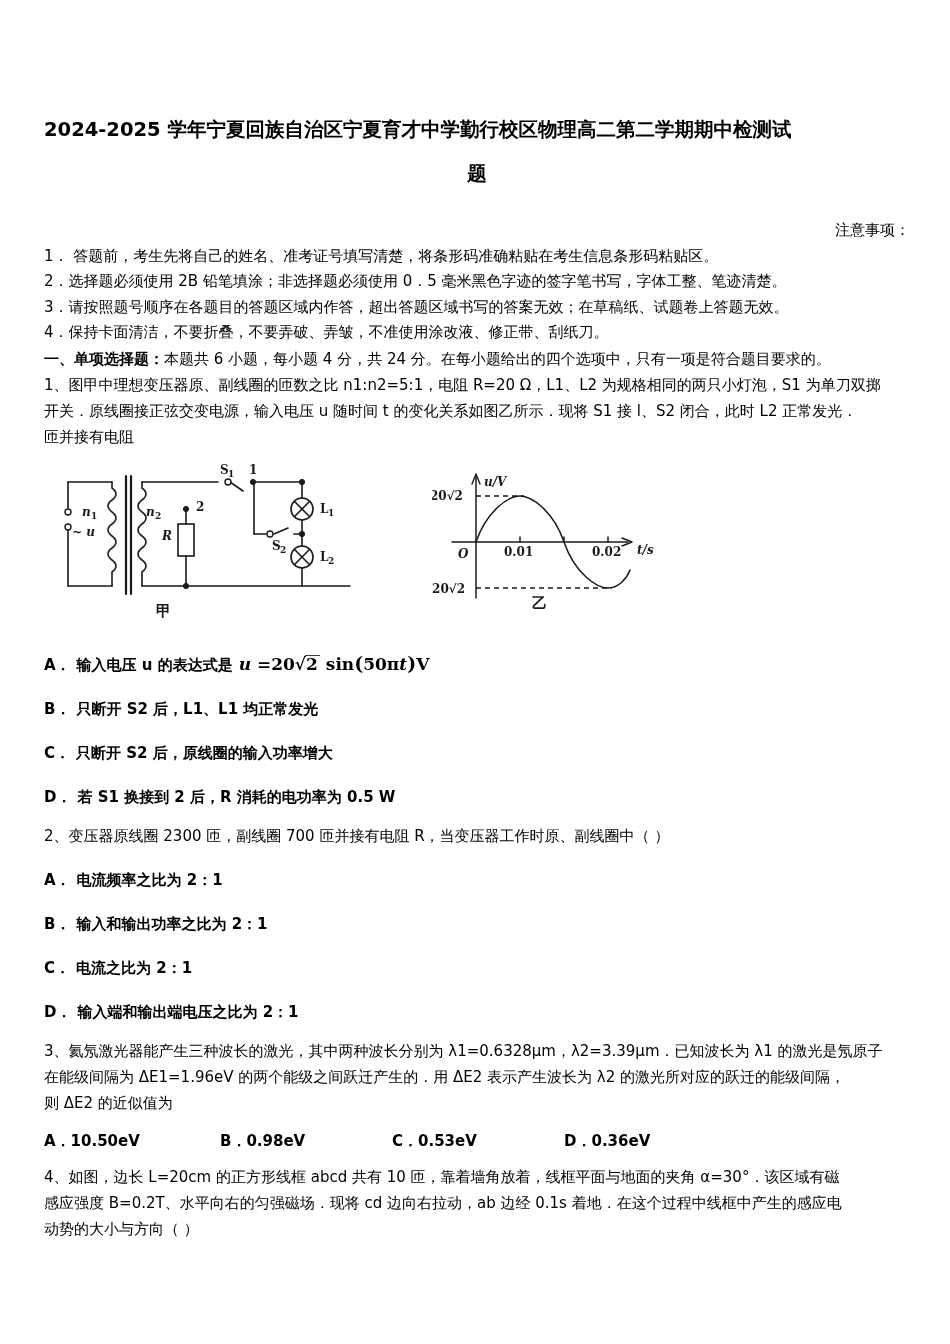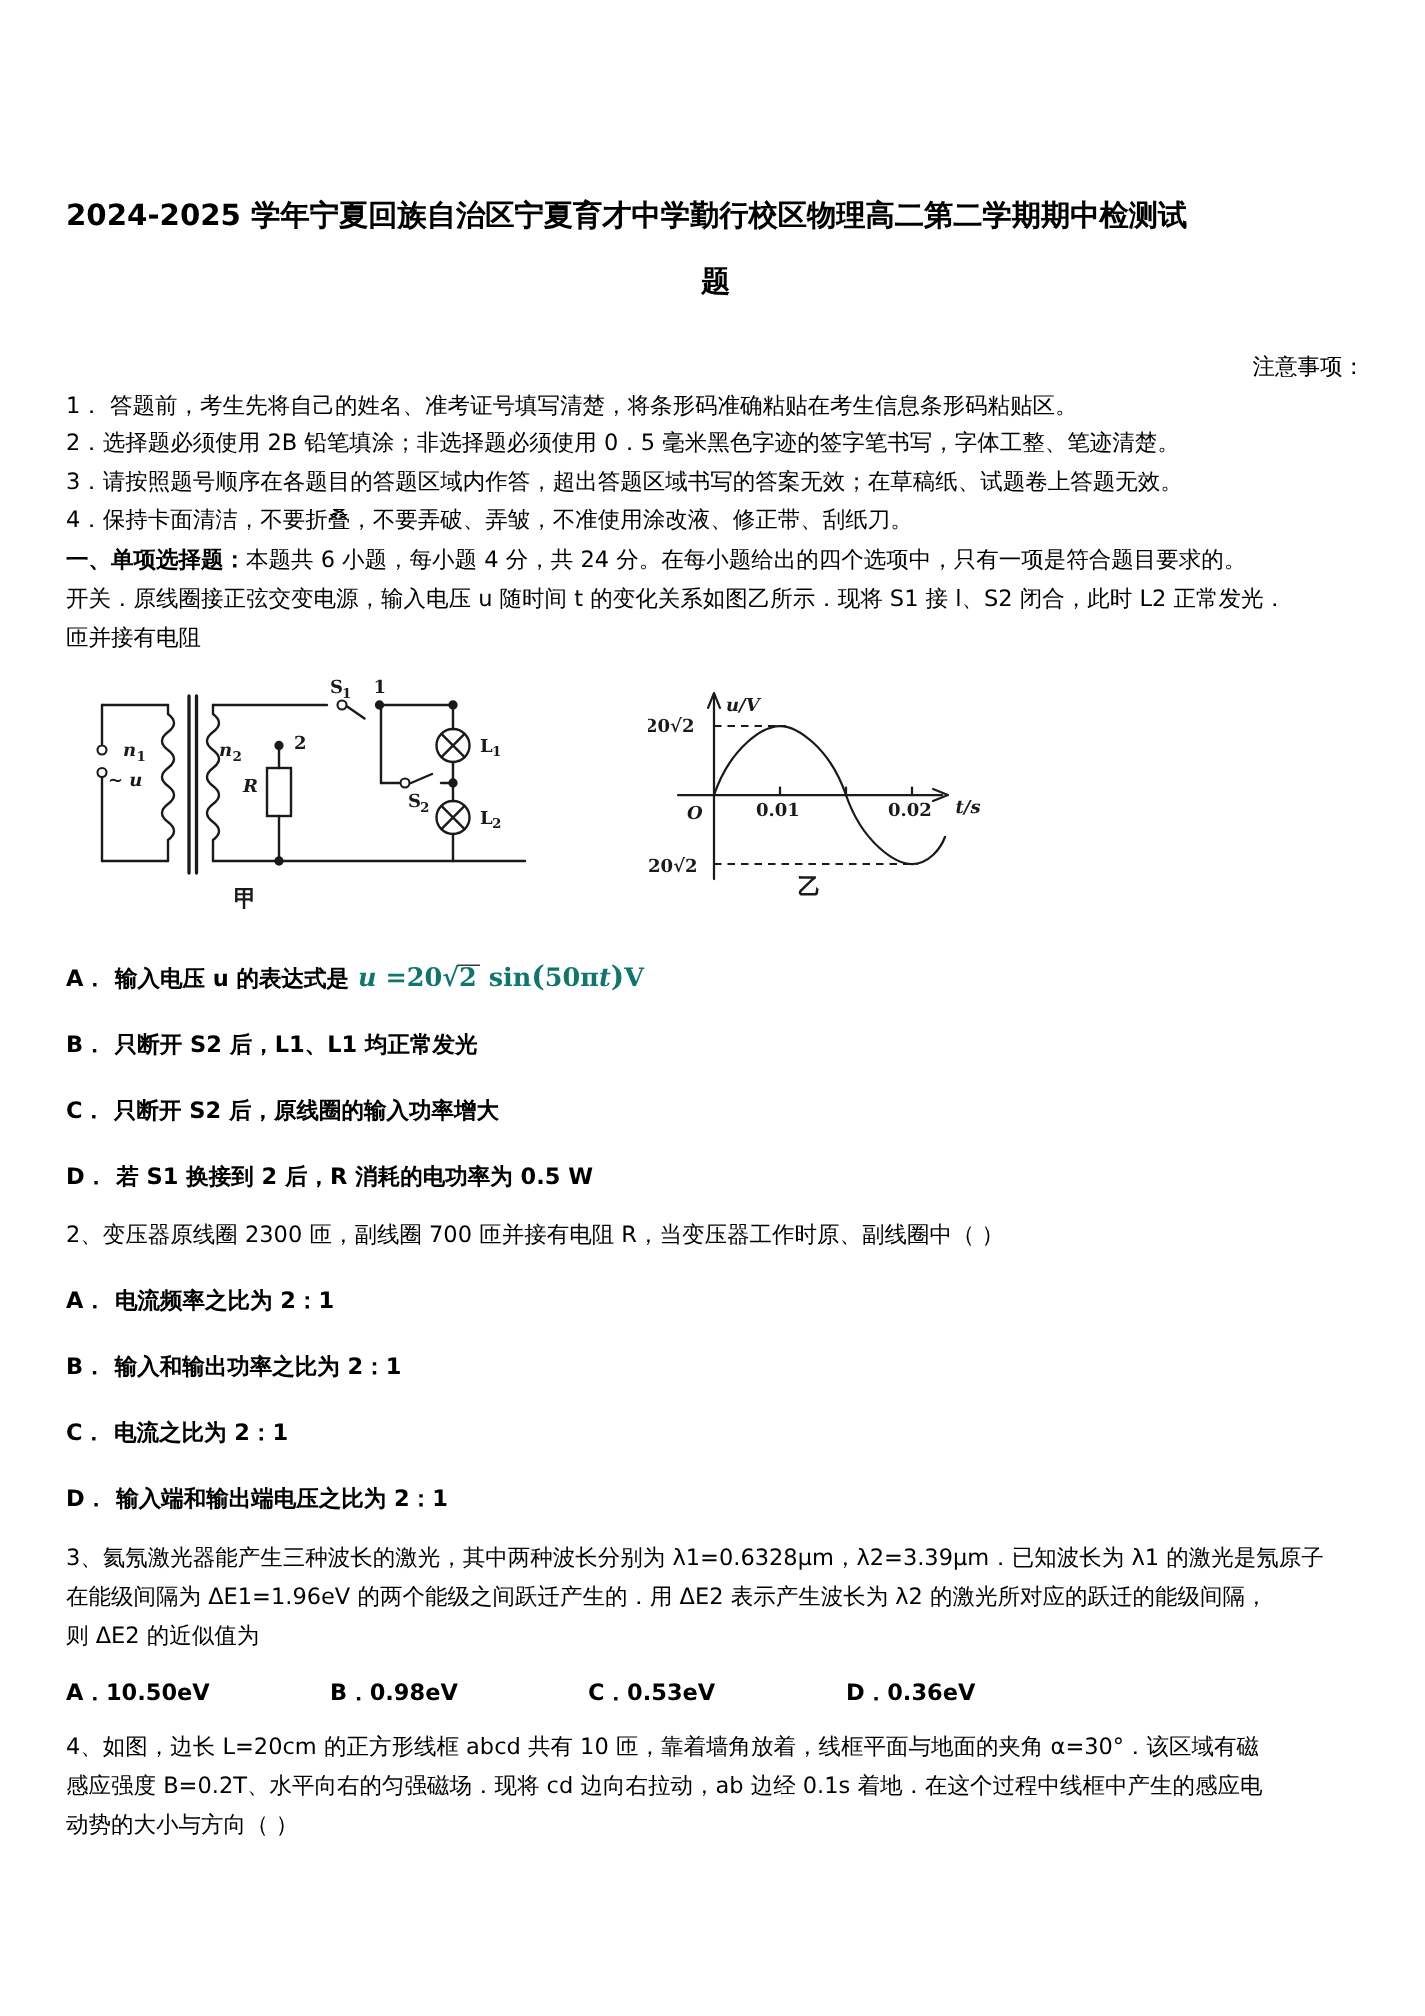--- a/index.html
+++ b/index.html
@@ -10,21 +10,21 @@
   body {
     width: 950px;
     height: 1344px;
     font-family: "DejaVu Sans", "Liberation Sans", sans-serif;
     color: #000000;
     position: relative;
     overflow: hidden;
   }
   .page {
     position: absolute;
-    left: 0; top: 14px;
+    left: 0; top: 0;
     width: 950px;
     height: 1209px;
     border-radius: 24px;
   }
   .content {
     position: absolute;
     left: 44px;
     top: 108px;
     width: 866px;
   }
@@ -89,21 +89,21 @@
   }
   .opt-row > span { display: inline-block; }
   .ow1 { width: 176px; }
   .ow2 { width: 172px; }
   .ow3 { width: 172px; }
 
   
   .formula {
     font-family: "DejaVu Serif", "Liberation Serif", serif;
     font-size: 17px;
-    color: #0f766e;
+    color: #000000;
     white-space: nowrap;
   }
   .formula .var { font-style: italic; }
   .radical {
     display: inline-block;
     border-top: 1px solid #3a3a3a;
     padding: 0 2px 0 1px;
     margin-left: -1px;
     line-height: 1.05;
   }
@@ -169,20 +169,23 @@
       <span class="notice-item">1．  答题前，考生先将自己的姓名、准考证号填写清楚，将条形码准确粘贴在考生信息条形码粘贴区。</span>
       <span class="notice-item">2．选择题必须使用 2B 铅笔填涂；非选择题必须使用 0．5 毫米黑色字迹的签字笔书写，字体工整、笔迹清楚。</span>
       <span class="notice-item">3．请按照题号顺序在各题目的答题区域内作答，超出答题区域书写的答案无效；在草稿纸、试题卷上答题无效。</span>
       <span class="notice-item">4．保持卡面清洁，不要折叠，不要弄破、弄皱，不准使用涂改液、修正带、刮纸刀。</span>
     </div>
 
     <div class="sec-heading">
       <span class="hd-label">一、单项选择题：</span><span class="hd-rest">本题共 6 小题，每小题 4 分，共 24 分。在每小题给出的四个选项中，只有一项是符合题目要求的。</span>
     </div>
 
+    <div class="qline normalw q-para">
+      <span>1、</span><span>图甲中理想变压器原、副线圈的匝数之比 n1:n2=5:1，电阻 R=20 Ω，L1、L2 为规格相同的两只小灯泡，S1 为单刀双掷</span>
+    </div>
     <div class="qline normalw">
       <span>开关．原线圈接正弦交变电源，输入电压 u 随时间 t 的变化关系如图乙所示．现将 S1 接 l、S2 闭合，此时 L2 正常发光．</span>
     </div>
     <div class="qline normalw">
       <span>匝并接有电阻</span>
     </div>
 
     <div class="figures">
 
       <div class="fig-left">

